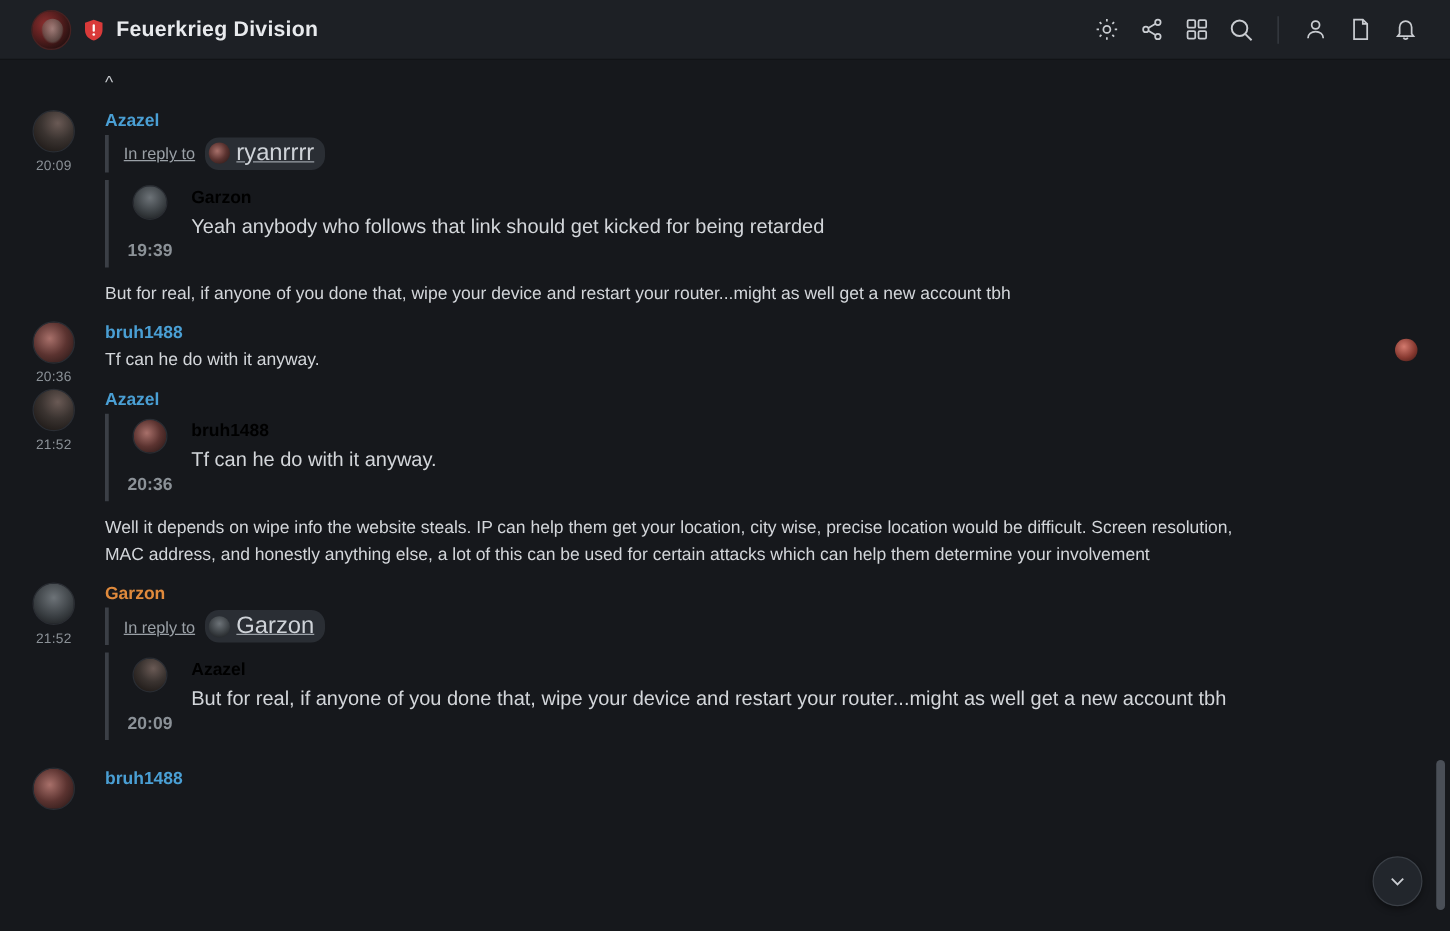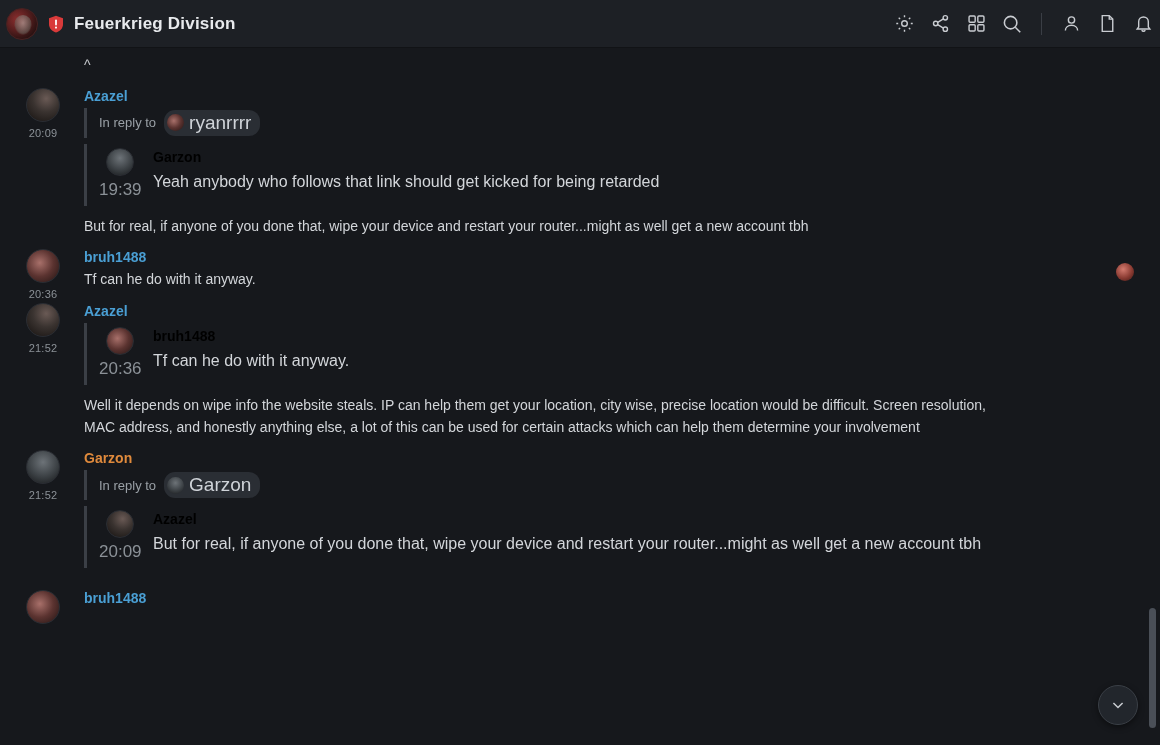--- a/index.html
+++ b/index.html
@@ -12,21 +12,21 @@
   }
 
   
   .header {
     position: relative;
     height: 48px;
     background: #1d2025;
     border-bottom: 1px solid #111316;
     display: flex;
     align-items: center;
-    padding: 0 6px;
+    padding: 0 25px;
   }
   .header-left { display: flex; align-items: center; gap: 10px; flex: 1 1 auto; min-width: 0; }
   .server-avatar {
     width: 32px; height: 32px; border-radius: 50%;
     background:
       radial-gradient(circle at 35% 35%, #8c2f2f 0%, #5a1f1f 40%, #2b1212 75%),
       #3a1a1a;
     border: 1px solid #472222;
     flex: 0 0 auto;
     position: relative;
@@ -144,20 +144,21 @@
   
   .reply-line {
     display: flex;
     align-items: center;
     gap: 8px;
     border-left: 3px solid #3b3f46;
     padding: 2px 0 2px 12px;
     margin: 2px 0 6px 0;
     color: #9aa0a6;
     font-size: 13px;
+    text-decoration: underline;
   }
   .reply-chip {
     display: inline-flex;
     align-items: center;
     gap: 5px;
     background: #2a2e34;
     border-radius: 11px;
     padding: 2px 9px 2px 3px;
     color: #cfd3d8;
     font-size: 19px;
@@ -172,21 +173,21 @@
   
   .quote {
     border-left: 3px solid #3b3f46;
     padding: 4px 0 6px 12px;
     margin: 2px 0 10px 0;
     display: flex;
     gap: 12px;
     align-items: flex-start;
   }
   .quote-gutter { width: 42px; text-align: center; flex: 0 0 auto; }
-  .quote-time { color: #8b9197; font-size: 17px; margin-top: 4px; }
+  .quote-time { color: #8b9197; font-size: 14px; margin-top: 16px; font-weight: bold; }
   .quote-main { flex: 1 1 auto; min-width: 0; padding-top: 1px; }
   .quote-author { font-size: 14px; font-weight: 600; margin-bottom: 5px; }
   .quote-body { color: #d3d6da; font-size: 16px; line-height: 1.5; }
 
   .reaction-float {
     position: absolute;
     right: 26px;
     top: 20px;
     width: 18px; height: 18px;
     border-radius: 50%;

